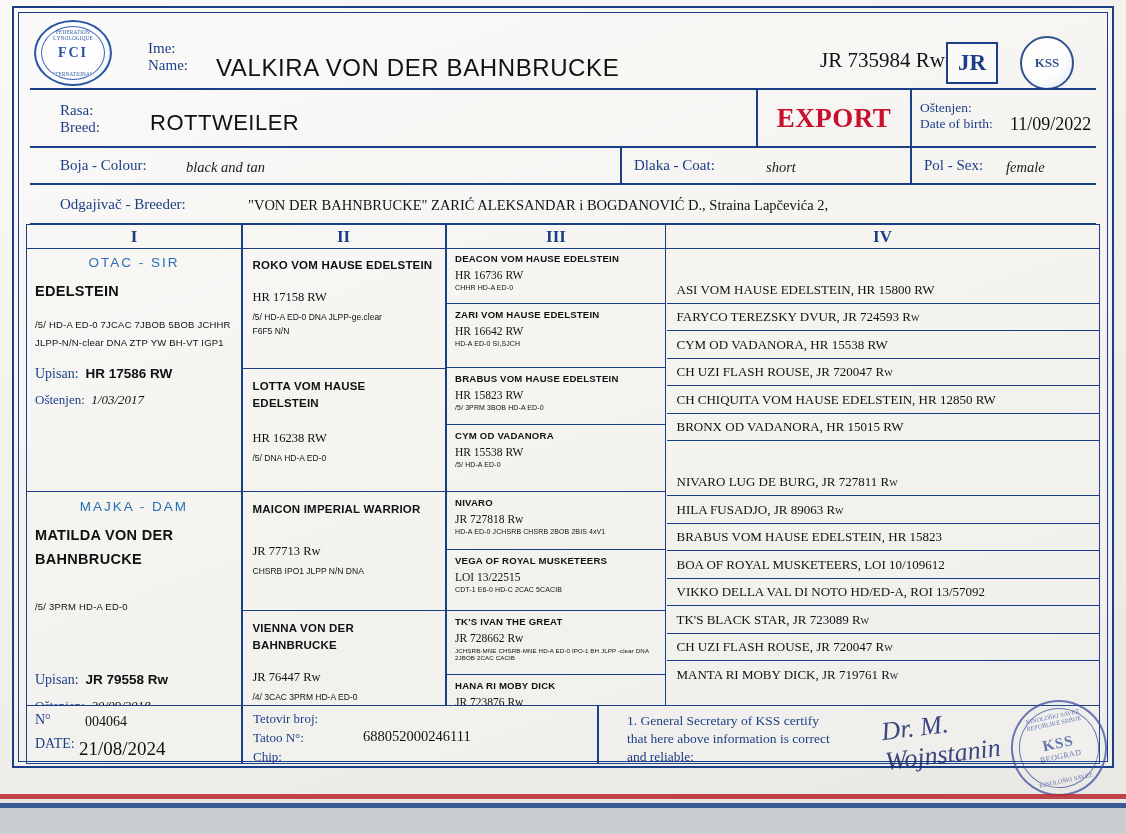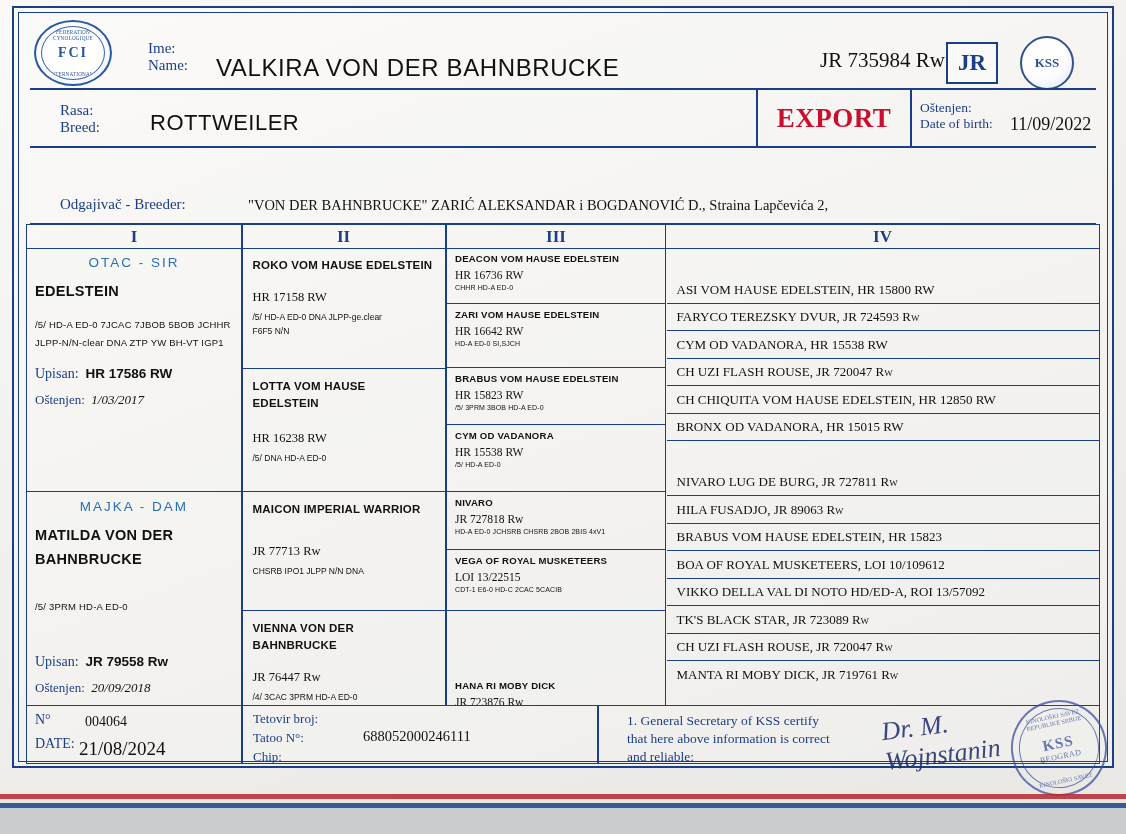--- a/index.html
+++ b/index.html
@@ -296,20 +296,30 @@
         <span class="export-text">EXPORT</span>
       </div>
       <div class="cell-div" style="left:880px;"></div>
       <div class="dob-labels label-pair">
         <div>Oštenjen:</div>
         <div>Date of birth:</div>
       </div>
       <div class="dob-value">11/09/2022</div>
     </div>
 
+    <div class="row-colour">
+      <div class="lbl" style="left:30px; top:9px;">Boja - Colour:</div>
+      <div class="val-it" style="left:156px; top:11px;">black and tan</div>
+      <div class="cell-div" style="left:590px;"></div>
+      <div class="lbl" style="left:604px; top:9px;">Dlaka - Coat:</div>
+      <div class="val-it" style="left:736px; top:11px;">short</div>
+      <div class="cell-div" style="left:880px;"></div>
+      <div class="lbl" style="left:894px; top:9px;">Pol - Sex:</div>
+      <div class="val-it" style="left:976px; top:11px;">female</div>
+    </div>
 
     <div class="row-breeder">
       <div class="lbl" style="left:30px; top:11px;">Odgajivač - Breeder:</div>
       <div class="breeder-value">"VON DER BAHNBRUCKE" ZARIĆ ALEKSANDAR i BOGDANOVIĆ D., Straina Lapčevića 2,</div>
     </div>
   </div>
 
   <div class="ped">
     <div class="ped-head">
       <div style="left:0; width:214px;">I</div>
@@ -339,21 +349,21 @@
           &nbsp;<i>1/03/2017</i>
         </div>
       </div>
       <div class="g1" style="top:244px;">
         <div class="g1-title">MAJKA - DAM</div>
         <div class="g1-name">MATILDA VON DER</div>
         <div class="g1-name">BAHNBRUCKE</div>
         <div class="g1-codes" style="margin-top:26px;">
           <div>/5/ 3PRM HD-A ED-0</div>
         </div>
-        <div class="g1-reg" style="margin-top:38px;">
+        <div class="g1-reg" style="margin-top:56px;">
           <span>Upisan:</span>
           &nbsp;<b>JR 79558 Rw</b>
         </div>
         <div class="g1-born">
           <span>Oštenjen:</span>
           &nbsp;<i>20/09/2018</i>
         </div>
       </div>
     </div>
 
@@ -414,20 +424,25 @@
       </div>
       <div class="g3" style="top:244px; height:57px; border-bottom:1px solid #1b3f86;">
         <div class="g3-name">NIVARO</div>
         <div class="g3-reg">JR 727818 Rw</div>
         <div class="g3-codes">HD-A ED-0 JCHSRB CHSRB 2BOB 2BIS 4xV1</div>
       </div>
       <div class="g3" style="top:302px; height:60px; border-bottom:1px solid #1b3f86;">
         <div class="g3-name">VEGA OF ROYAL MUSKETEERS</div>
         <div class="g3-reg">LOI 13/22515</div>
         <div class="g3-codes">CDT-1 E6-0 HD-C 2CAC 5CACIB</div>
+      </div>
+      <div class="g3" style="top:363px; height:63px; border-bottom:1px solid #1b3f86;">
+        <div class="g3-name">TK'S IVAN THE GREAT</div>
+        <div class="g3-reg">JR 728662 Rw</div>
+        <div class="g3-codes" style="font-size:6.2px;">JCHSRB-MNE CHSRB-MNE HD-A ED-0 IPO-1 BH JLPP -clear DNA 2JBOB 2CAC CACIB</div>
       </div>
       <div class="g3" style="top:427px;">
         <div class="g3-name">HANA RI MOBY DICK</div>
         <div class="g3-reg">JR 723876 Rw</div>
 
       </div>
     </div>
 
     <div class="col c4">
       <div class="g4row" style="top:27.5px;">ASI VOM HAUSE EDELSTEIN, HR 15800 RW</div>

